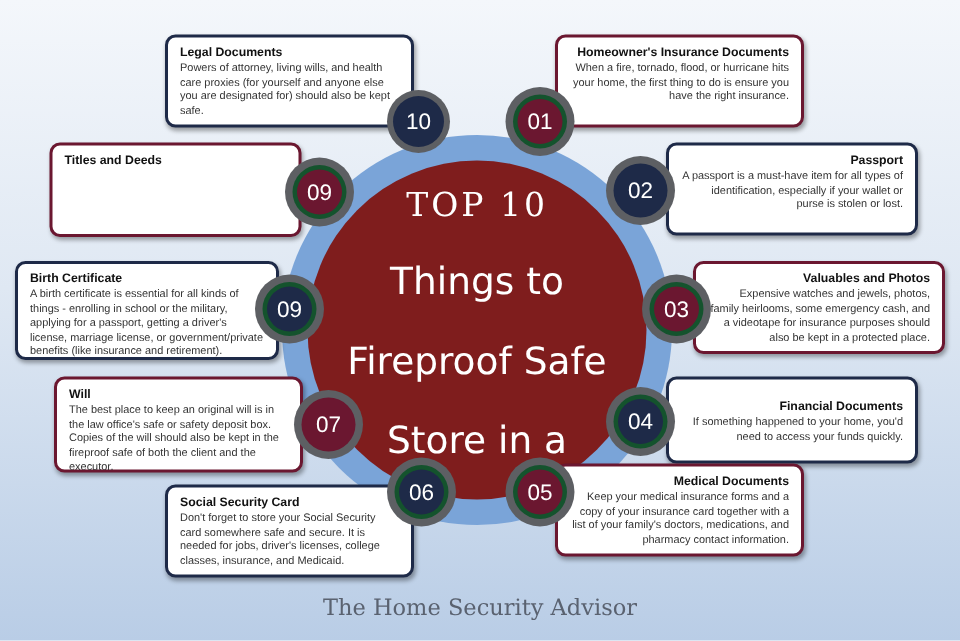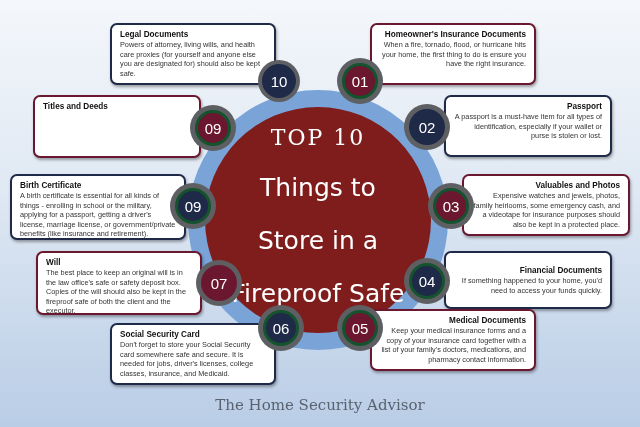--- a/index.html
+++ b/index.html
@@ -50,22 +50,22 @@
     font-family:"DejaVu Serif", serif; font-size:15px; color:#5a6270;
   }
 </style>
 </head>
 <body>
 
 <div class="ring"></div>
 <div class="ring-inner">
   <div class="title-top">TOP 10</div>
   <div class="title-line">Things to</div>
+  <div class="title-line">Fireproof Safe</div>
   <div class="title-line">Store in a</div>
-  <div class="title-line">Fireproof Safe</div>
 </div>
 
 <div class="card" style="left:110px;top:23px;width:166px;height:62px;">
   <span class="h">Legal Documents</span>
   <span>Powers of attorney, living wills, and health care proxies (for yourself and anyone else you are designated for) should also be kept safe.</span>
 </div>
 <div class="badge" style="left:258px;top:60px;">
   <div class="core navy" style="width:34px;height:34px;">10</div>
 </div>
 

